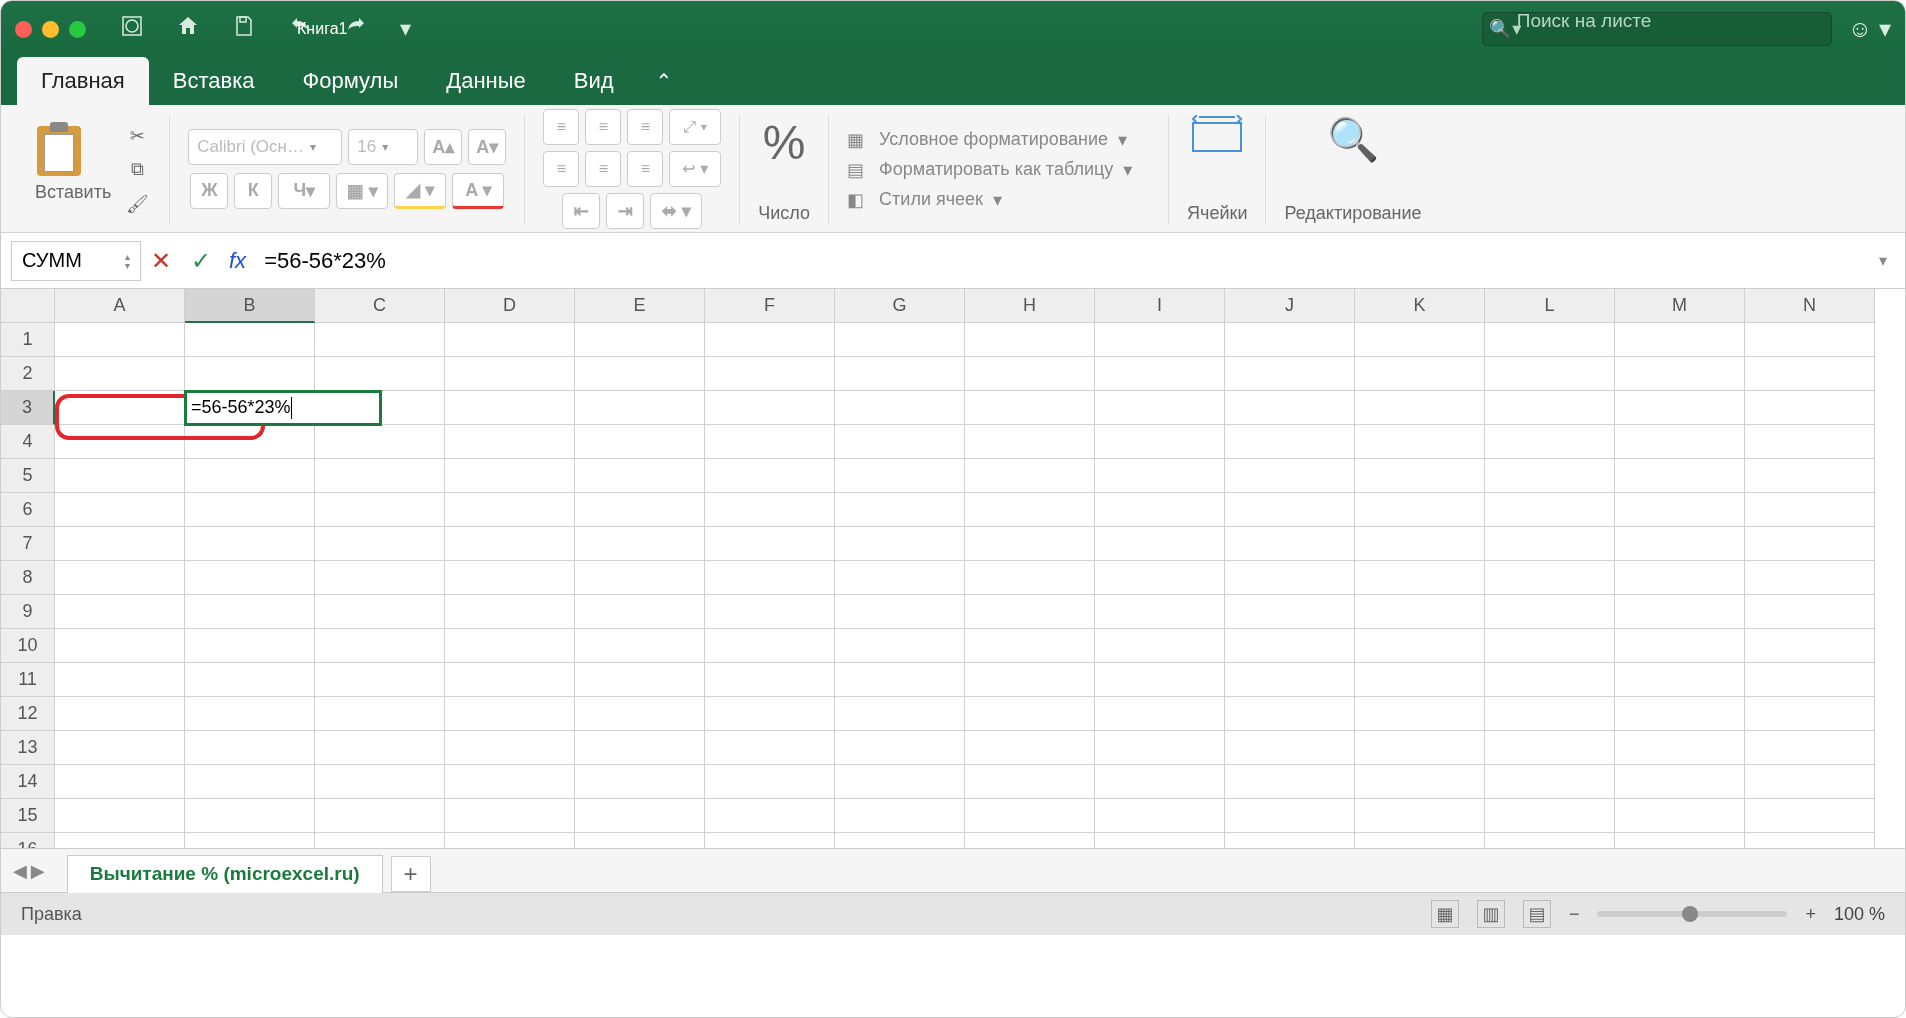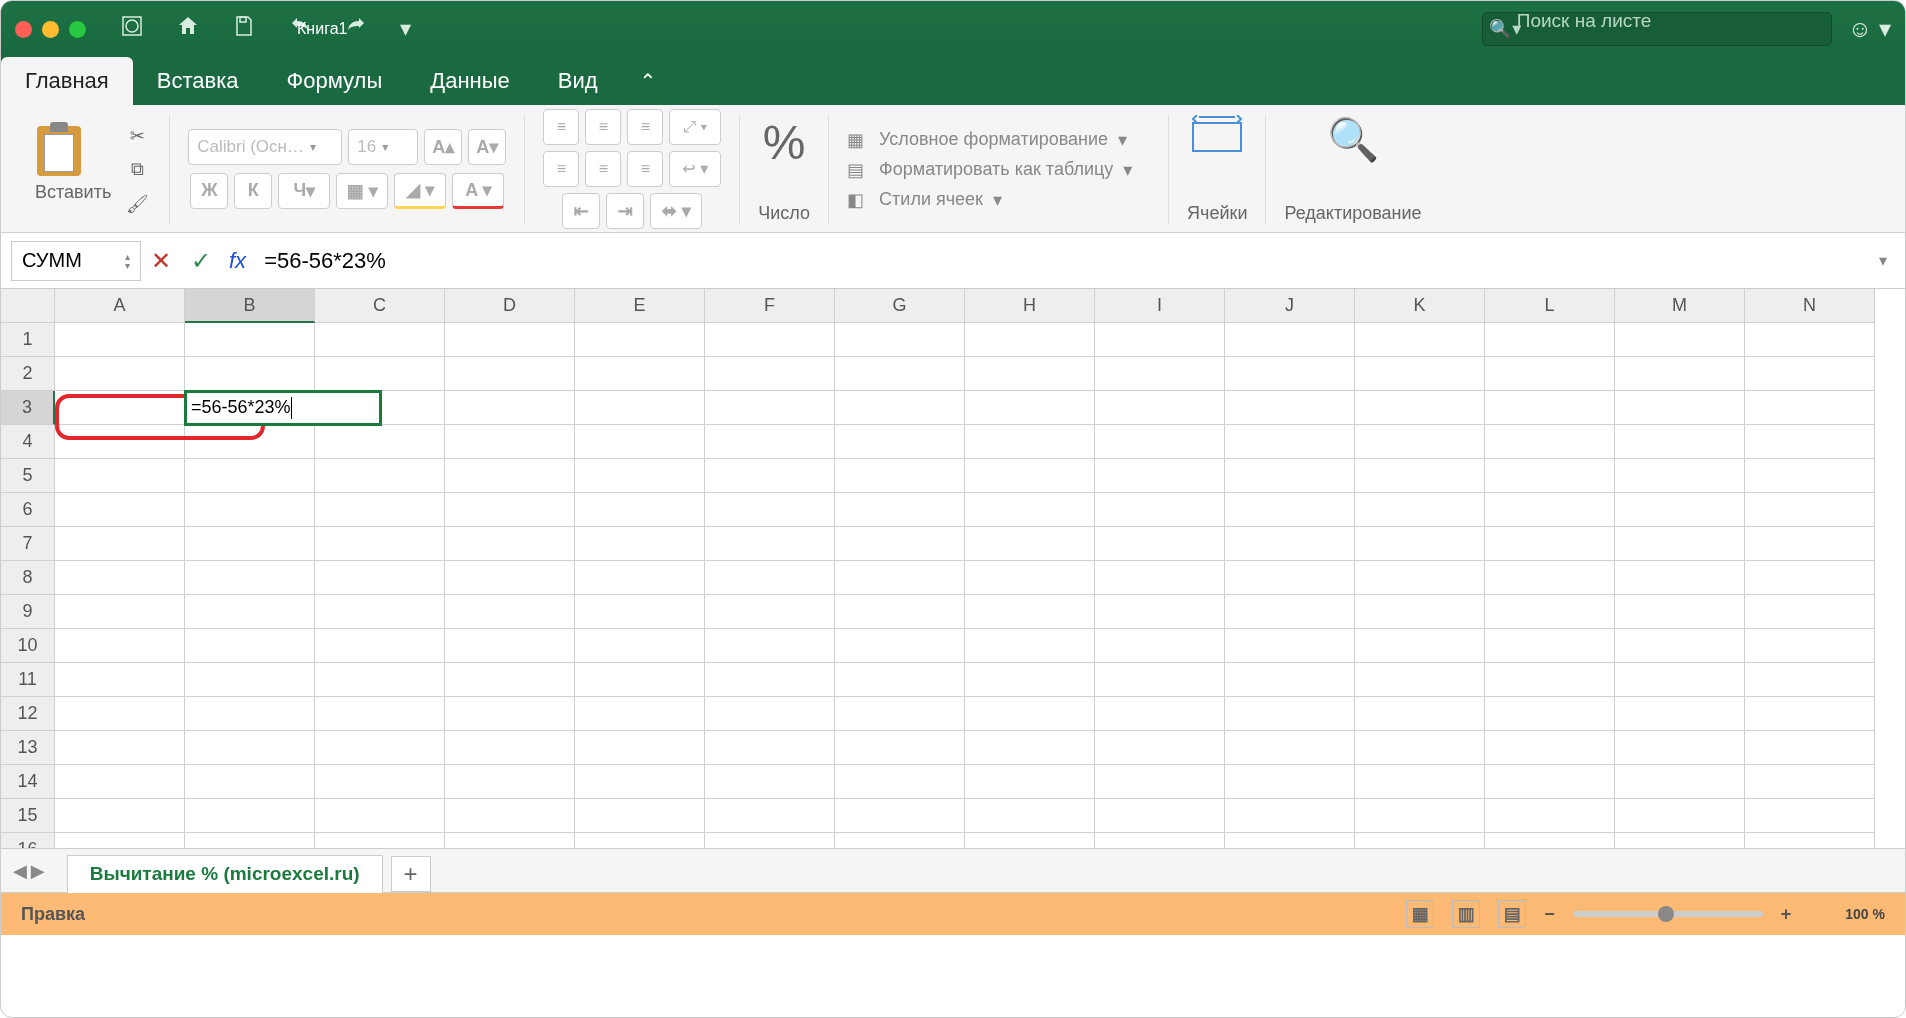--- a/index.html
+++ b/index.html
@@ -14,21 +14,21 @@
 .tb-icons .tib { color: #d8ece0; font-size: 22px; padding: 4px 6px; }
 .tb-icons .tib svg { width: 24px; height: 24px; fill: #d8ece0; }
 .title-center { flex: 1; text-align: left; font-size: 16px; font-weight: 500; margin-left: -120px; }
 .search-wrap { position: relative; }
 .search { width: 350px; height: 34px; background: #175d38; border: 1px solid #124b2d; border-radius: 5px; color: #cfe6d8; padding: 0 12px 16px 34px; font-size: 19px; }
 .search::placeholder { color: #b8d6c4; }
 .search-ico { position: absolute; left: 8px; top: 6px; color: #b8d6c4; font-size: 18px; }
 .smiley { margin-left: 16px; font-size: 24px; color: #d8ece0; }
 
 
-.ribbon-tabs { height: 48px; background: #1a6940; display: flex; align-items: stretch; }
+.ribbon-tabs { height: 48px; background: #1a6940; display: flex; align-items: stretch; padding-left: 16px; }
 .rtab { padding: 0 24px; display: flex; align-items: center; color: #fff; font-size: 22px; cursor: pointer; }
 .rtab.active { background: #f5f5f5; color: #222; border-radius: 6px 6px 0 0; }
 .share-btn { margin-left: auto; color: #fff; font-size: 22px; padding: 0 18px; display: flex; align-items: center; gap: 8px; font-weight: 600; }
 .collapse-chev { color: #fff; font-size: 20px; padding: 0 18px; display: flex; align-items: center; }
 
 
 .ribbon { height: 128px; background: #f5f5f5; border-bottom: 1px solid #d0d0d0; display: flex; padding: 10px 16px 8px; gap: 0; }
 .rgroup { display: flex; flex-direction: column; align-items: center; padding: 0 18px; border-right: 1px solid #ddd; justify-content: center; }
 .rgroup:last-child { border-right: none; }
 .rlabel { font-size: 18px; color: #666; margin-top: auto; }
@@ -79,26 +79,26 @@
 .cell.active-edit .cursor { display: inline-block; width: 1px; height: 22px; background: #000; vertical-align: middle; animation: blink 1s infinite; }
 @keyframes blink { 50% { opacity: 0; } }
 
 
 .sheettabs { height: 44px; background: #f5f5f5; display: flex; align-items: center; padding: 0 12px; gap: 2px; border-bottom: 1px solid #ccc; }
 .sheet-nav { display: flex; gap: 4px; color: #888; font-size: 18px; margin-right: 20px; }
 .sheet-tab { height: 38px; padding: 0 22px; background: #fff; border: 1px solid #ccc; border-bottom: none; display: flex; align-items: center; font-size: 19px; color: #1b7a3d; font-weight: 600; margin-top: 6px; }
 .add-sheet { width: 40px; height: 36px; display: flex; align-items: center; justify-content: center; font-size: 24px; color: #666; border: 1px solid #ccc; margin-left: 6px; margin-top: 6px; background: #fff; }
 
 
-.statusbar { height: 42px; background: #fdba74; display: flex; align-items: center; padding: 0 20px; font-size: 18px; color: #555; font-weight: bold; }
+.statusbar { height: 42px; background: #e5e5e5; display: flex; align-items: center; padding: 0 20px; font-size: 18px; color: #555; }
 .sb-right { margin-left: auto; display: flex; align-items: center; gap: 18px; }
 .view-btn { width: 28px; height: 28px; border: 1px solid #bbb; display: flex; align-items: center; justify-content: center; color: #666; }
 .zoom-slider { width: 190px; height: 6px; background: #ccc; position: relative; border-radius: 3px; }
 .zoom-slider .thumb { width: 16px; height: 16px; background: #888; border-radius: 50%; position: absolute; top: -5px; left: 85px; }
-.zoom-val { font-size: 14px; color: #444; margin-left: 36px; }
+.zoom-val { font-size: 18px; color: #444; }
 
 .hl-formula { left: 370px; top: 250px; width: 180px; height: 50px; }
 .hl-cell { left: 178px; top: 410px; width: 216px; height: 52px; }
 </style>
 </head>
 <body>
 
 <div class="titlebar">
   <div class="traffic">
     <div class="dot red"></div>

